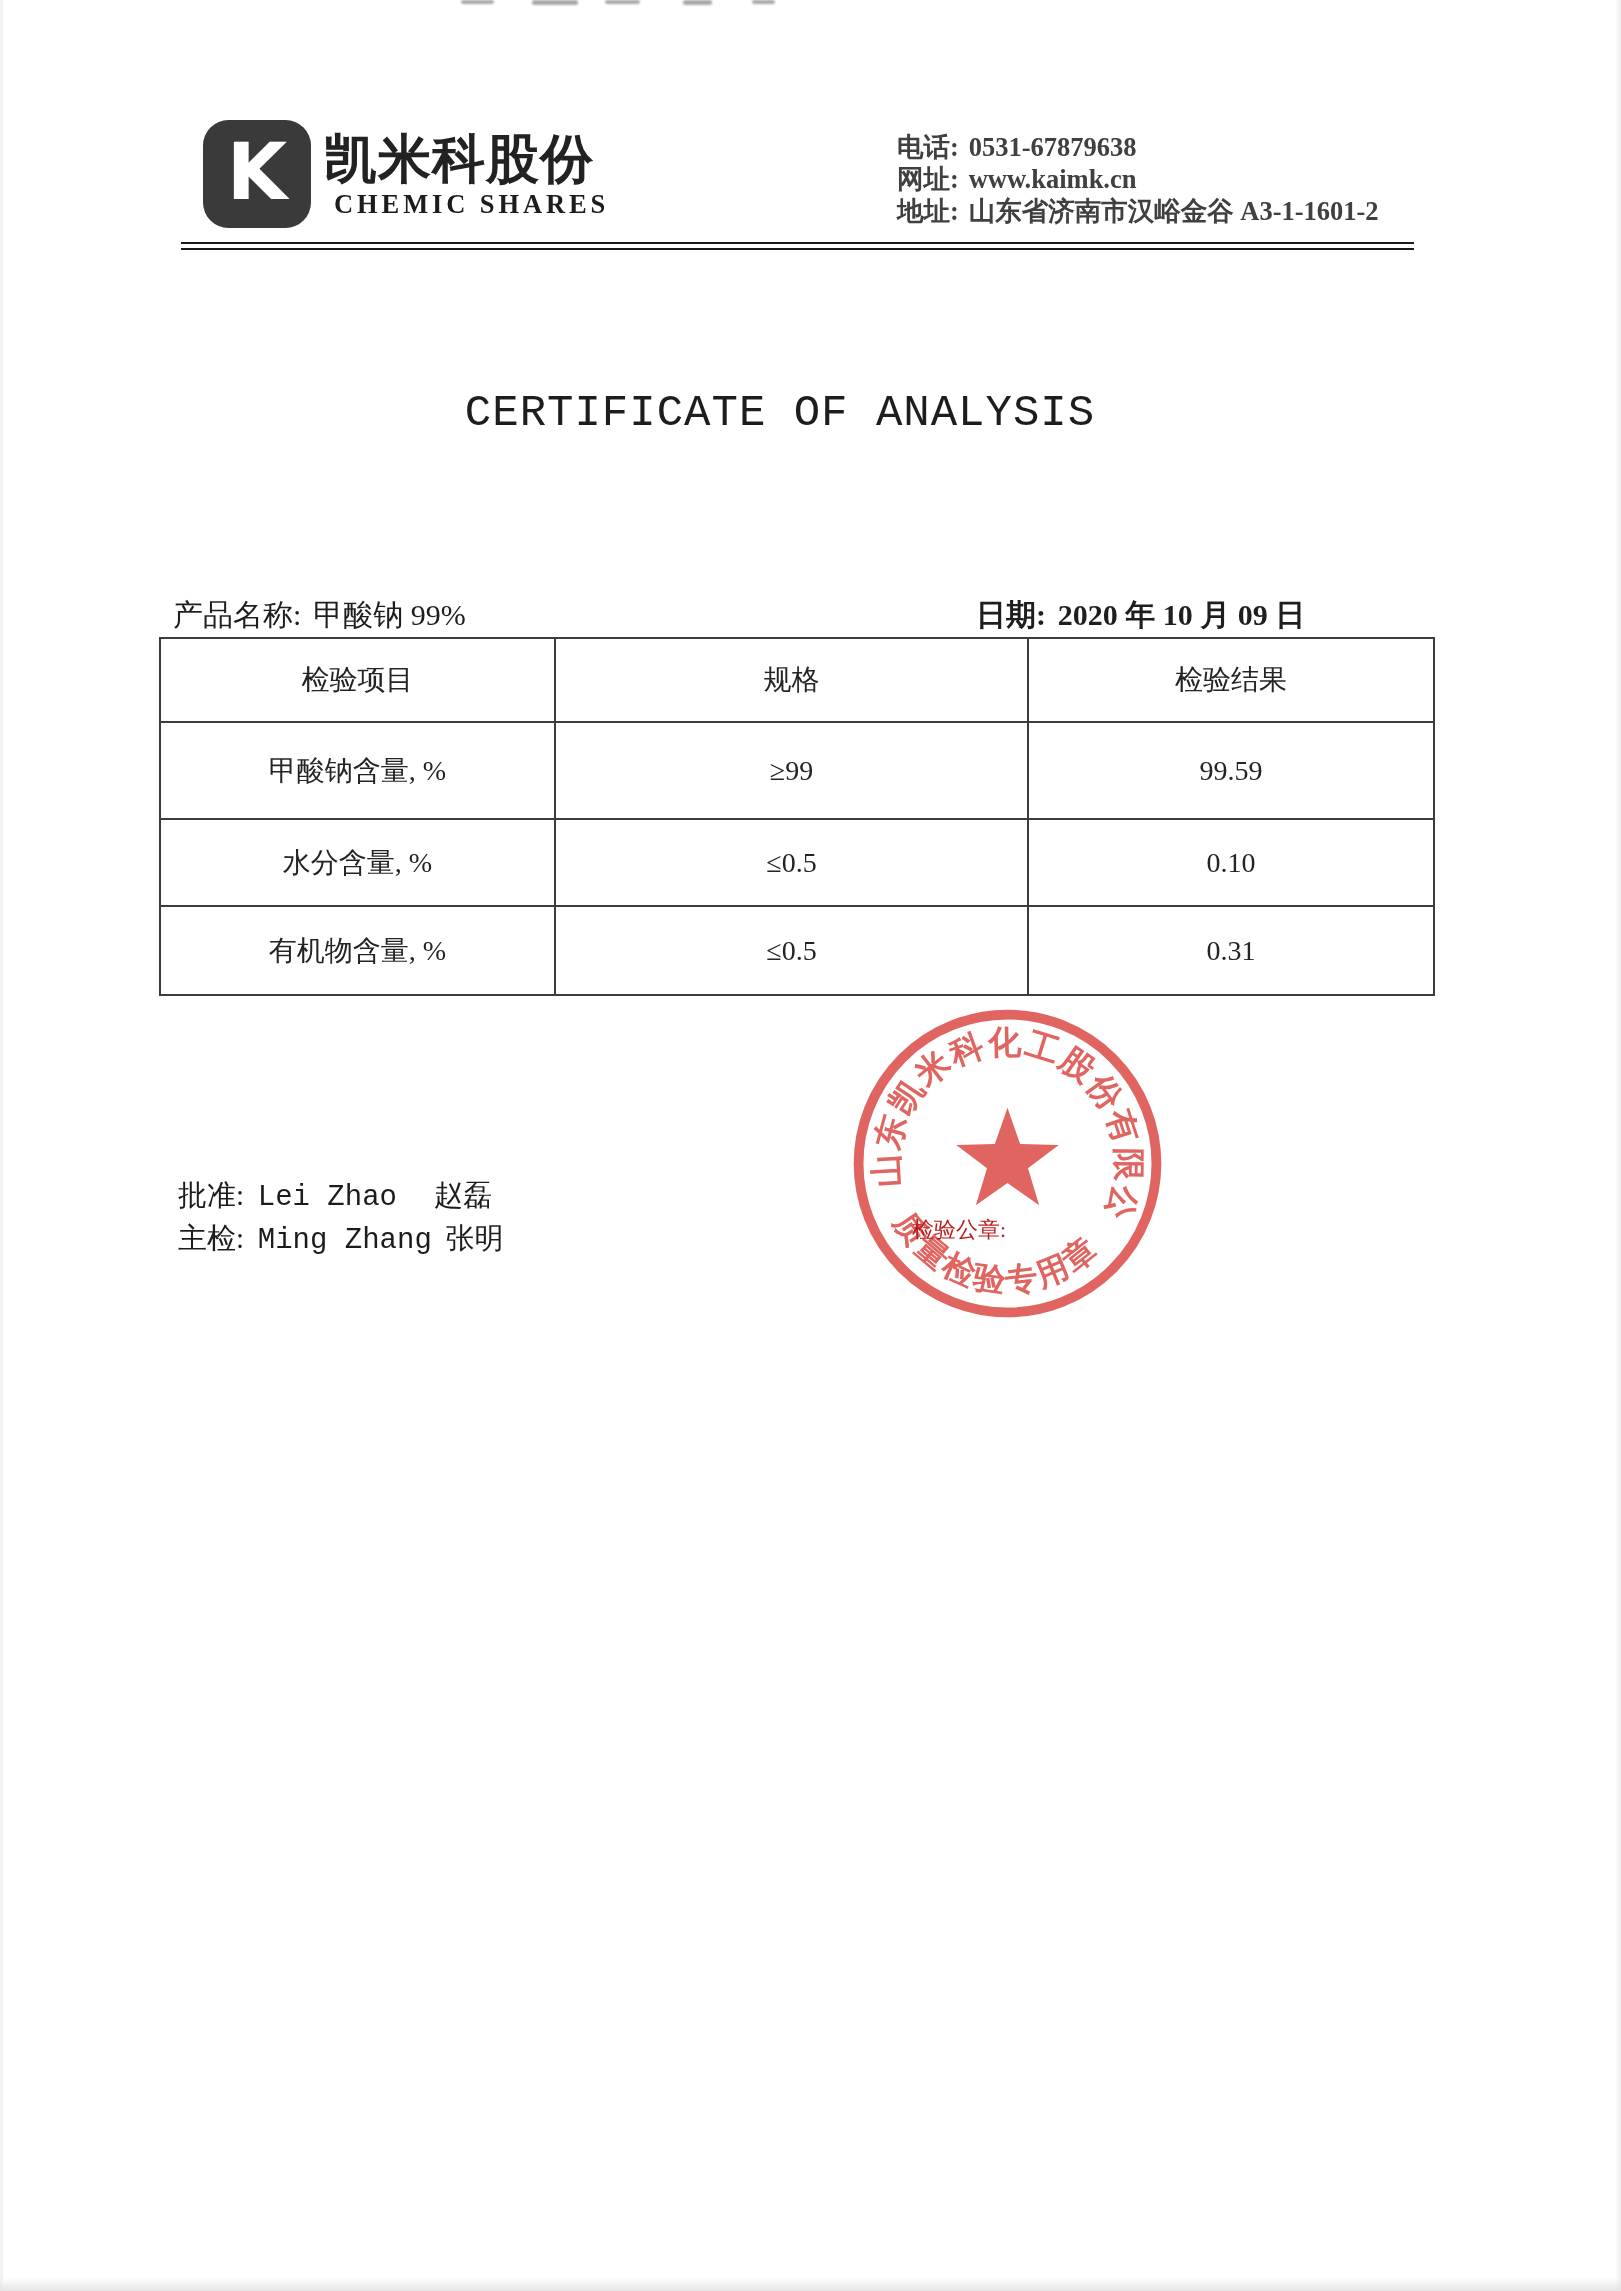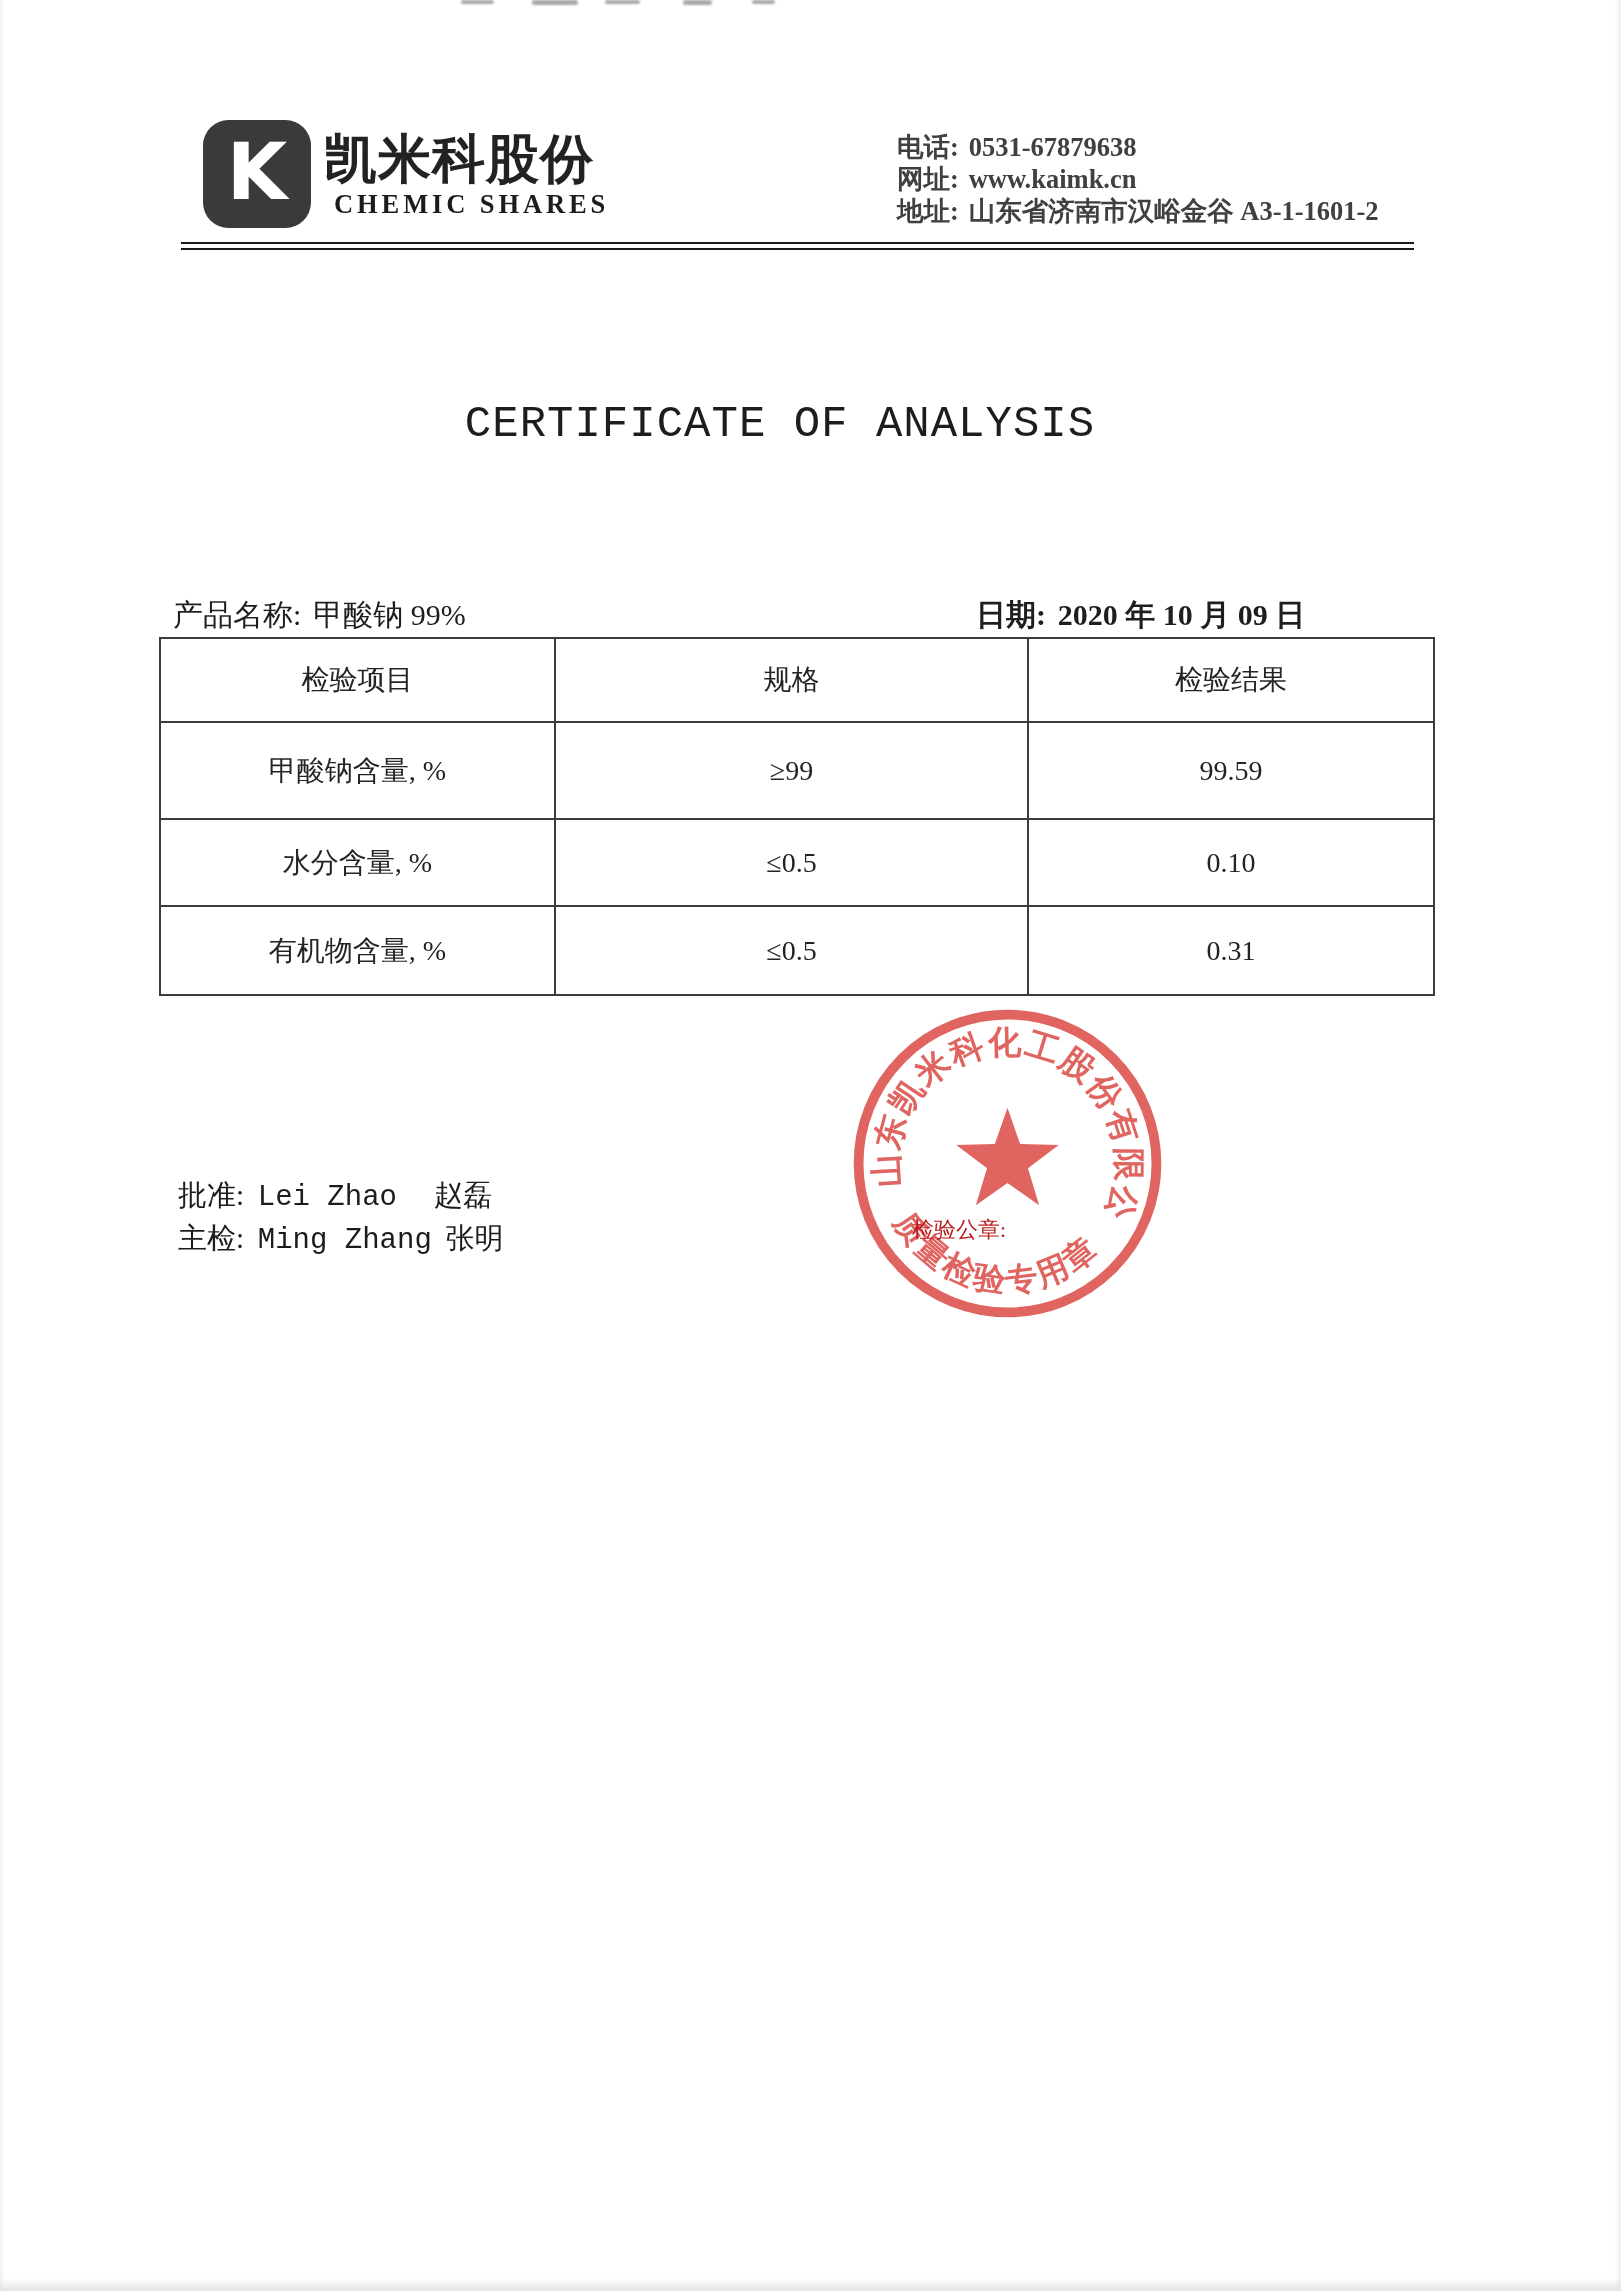--- a/index.html
+++ b/index.html
@@ -20,21 +20,21 @@
   }
   .logo-k{font-family:"DejaVu Sans","Liberation Sans",sans-serif;font-weight:700;font-size:78px;color:#ffffff;line-height:1;transform:translateY(-2px);}
   .company-cn{position:absolute;left:324px;top:124px;font-size:53px;font-weight:700;letter-spacing:1px;color:#222222;white-space:nowrap;}
   .company-en{position:absolute;left:334px;top:189px;font-size:26.5px;font-weight:700;letter-spacing:3.9px;color:#1c1c1c;white-space:nowrap;}
   .contact{position:absolute;left:897px;top:131px;font-size:26.5px;font-weight:700;line-height:32px;color:#404040;}
   .contact-row{white-space:nowrap;}
   .contact-value{margin-left:9.8px;font-family:"Liberation Serif",serif;}
   .double-rule{position:absolute;left:181px;top:242px;width:1233px;height:3.9px;border-top:2.9px solid #1a1a1a;border-bottom:2.9px solid #1a1a1a;}
 
   
-  .title-en{position:absolute;left:147px;top:399px;width:1266px;text-align:center;
+  .title-en{position:absolute;left:147px;top:388px;width:1266px;text-align:center;
     font-family:"Liberation Mono","DejaVu Sans Mono",monospace;font-size:44px;font-weight:400;color:#1d1d1d;letter-spacing:1px;}
   .title-cn{position:absolute;left:147px;top:474px;width:1266px;text-align:center;
     font-size:48px;font-weight:700;letter-spacing:4.9px;color:#161616;}
 
   
   .info-product{position:absolute;left:173px;top:595px;font-size:30px;color:#1e1e1e;white-space:nowrap;}
   .info-date{position:absolute;left:976px;top:595px;font-size:30px;color:#1e1e1e;white-space:nowrap;font-weight:bold;}
   .info-value{margin-left:11.8px;}
 
   

